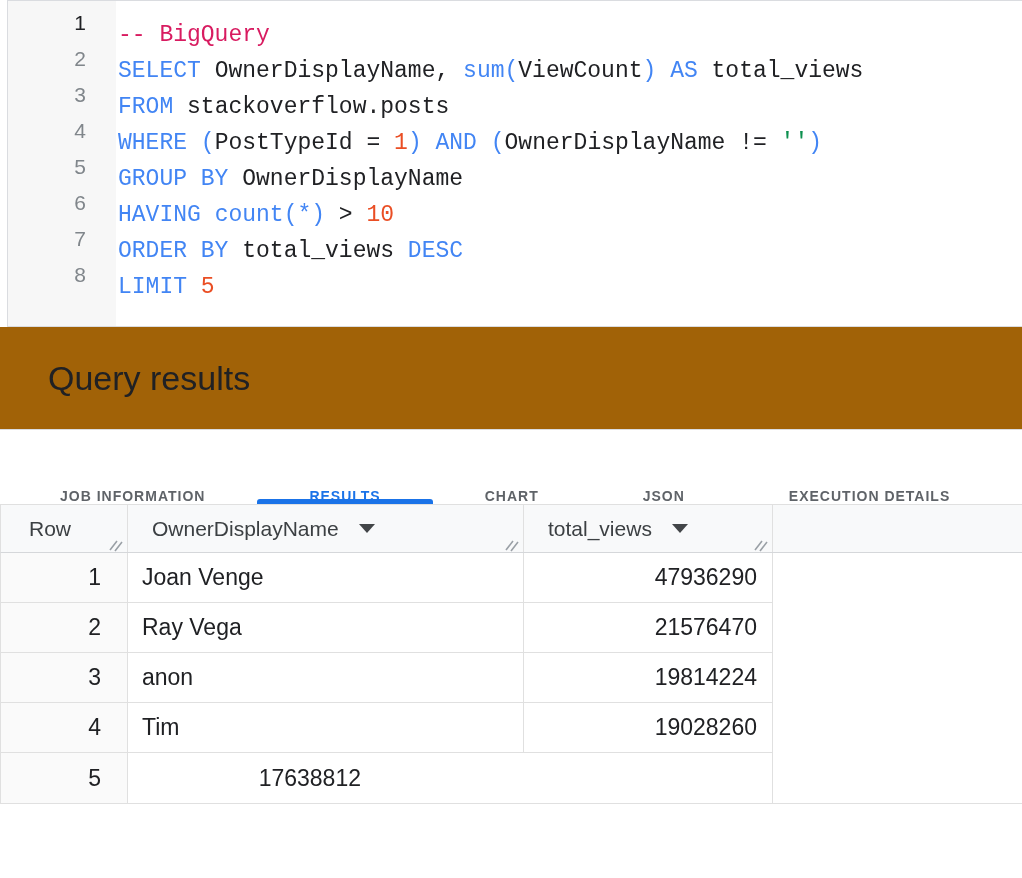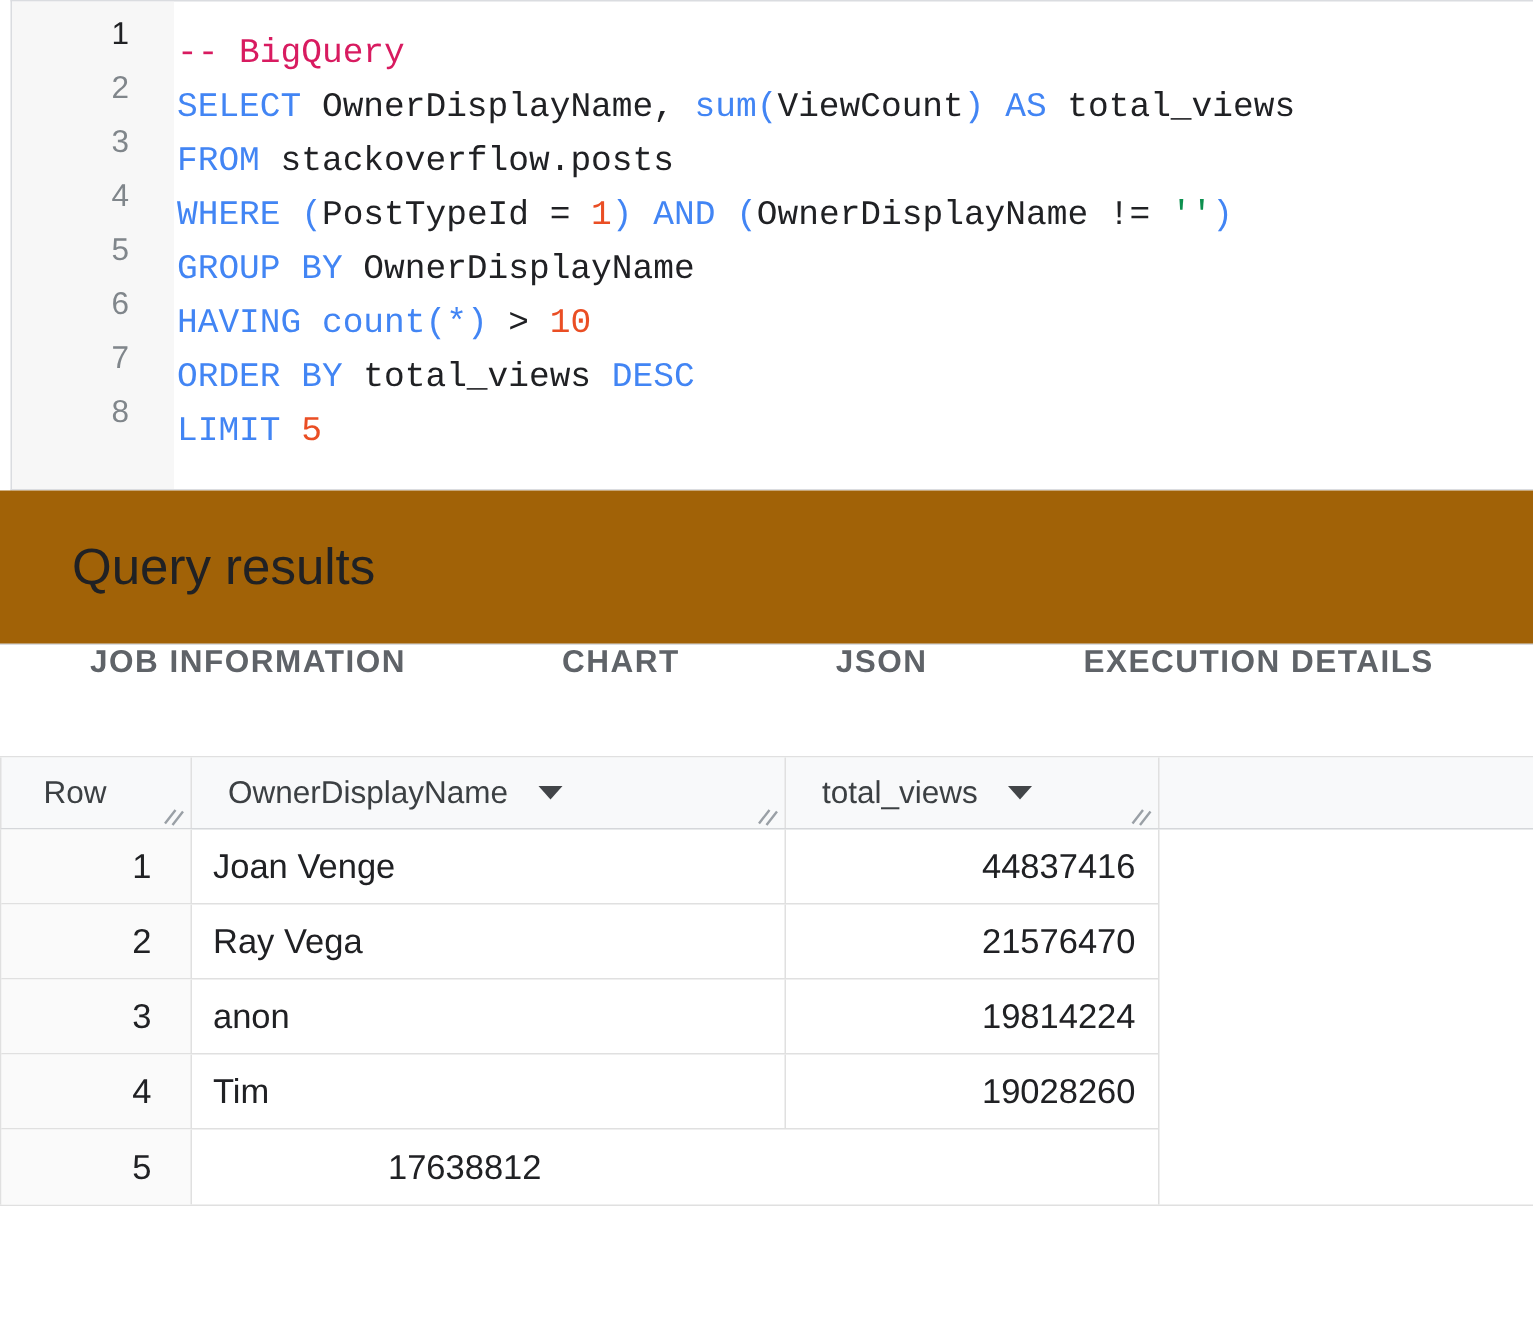--- a/index.html
+++ b/index.html
@@ -27,22 +27,22 @@
   .tok-s{color:var(--str)} .tok-p{color:var(--plain)}
 
   
   .results-head{height:103px;display:flex;align-items:center;padding-left:48px;
     border-bottom:1px solid var(--border);background:#a16207}
   .results-title{font-size:34px;font-weight:400;color:#202124}
 
   
   .tabs{height:75px;display:flex;align-items:stretch;padding-left:8px;
     border-bottom:1px solid var(--grid);overflow:hidden;white-space:nowrap;background:#fff}
-  .tab{position:relative;display:flex;align-items:flex-start;padding:0 52px;
-    font-size:21px;font-weight:bold;letter-spacing:1px;color:var(--tab-inactive);
+  .tab{position:relative;display:flex;align-items:flex-end;padding:0 52px;
+    font-size:14px;font-weight:bold;letter-spacing:1px;color:var(--tab-inactive);
     cursor:pointer;flex:none}
   .tab.active{color:var(--accent)}
   .tab-indicator{position:absolute;left:0;right:0;bottom:0;height:5px;
     background:var(--accent);border-radius:3px 3px 0 0}
 
   
   .grid-header{display:flex;height:48px;background:var(--header-bg);
     border-bottom:1px solid #d5d7da;border-left:1px solid var(--grid)}
   .hcell{position:relative;display:flex;align-items:center;
     font-size:21px;font-weight:normal;color:var(--hdr-text)}
@@ -83,20 +83,24 @@
 </div>
 
 <div class="results-head">
   <div class="results-title">Query results</div>
 </div>
 
 <div class="tabs">
     <div class="tab">
       <span>JOB INFORMATION</span>
     </div>
+    <div class="tab active">
+      <span>RESULTS</span>
+      <div class="tab-indicator"></div>
+    </div>
     <div class="tab">
       <span>CHART</span>
     </div>
     <div class="tab">
       <span>JSON</span>
     </div>
     <div class="tab">
       <span>EXECUTION DETAILS</span>
     </div>
   </div>
@@ -122,21 +126,21 @@
         <div class="resize-handle"><svg width="15" height="15" viewBox="0 0 15 15">
             <path d="M1 12 L8 3 M6 13 L13 4" stroke="#9aa0a6" stroke-width="1.6" fill="none"></path>
           </svg></div>
       </div>
       <div class="hcell c3"></div>
     </div>
   <div class="grid-body">
       <div class="grid-row">
         <div class="cell c0">1</div>
         <div class="cell c1">Joan Venge</div>
-        <div class="cell c2">44837416</div>
+        <div class="cell c2">47936290</div>
       </div>
       <div class="grid-row">
         <div class="cell c0">2</div>
         <div class="cell c1">Ray Vega</div>
         <div class="cell c2">21576470</div>
       </div>
       <div class="grid-row">
         <div class="cell c0">3</div>
         <div class="cell c1">anon</div>
         <div class="cell c2">19814224</div>

